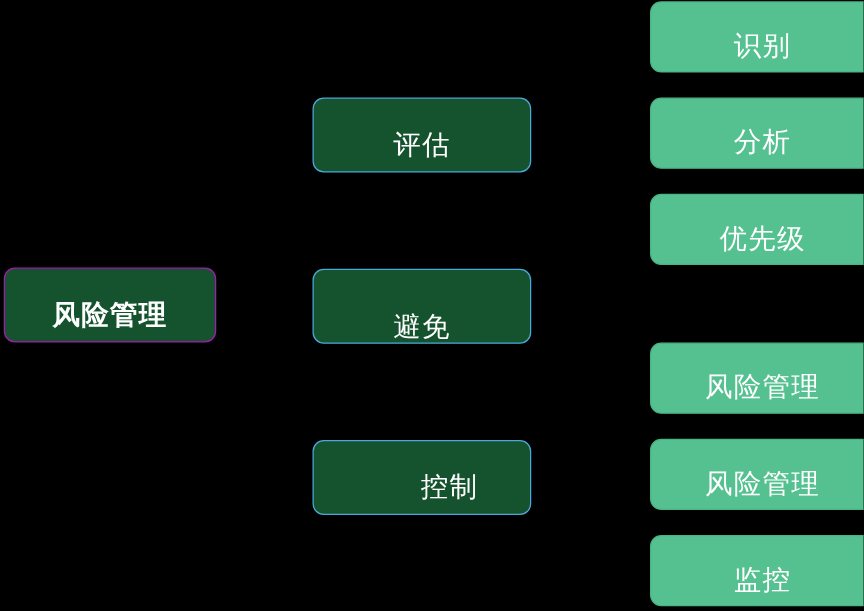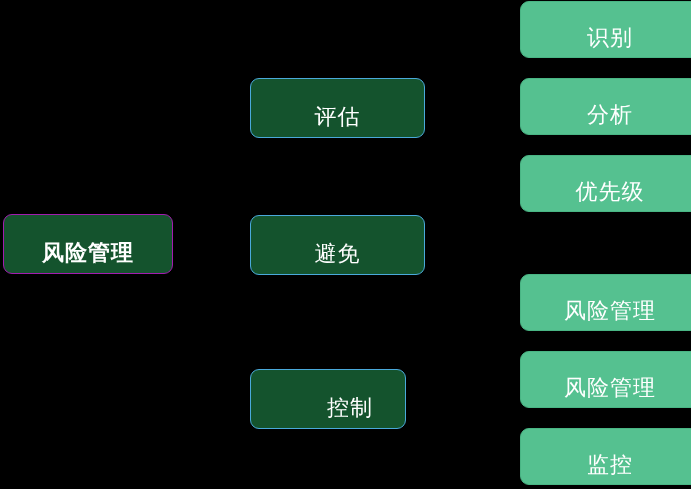--- a/index.html
+++ b/index.html
@@ -54,24 +54,24 @@
 
 <div id="canvas">
 
   <div class="node root" style="left: 3px; top: 214px; width: 170px; height: 60px;">
     <span class="node-label">风险管理</span>
   </div>
 
   <div class="node branch" style="left: 250px; top: 78px; width: 175px; height: 60px;">
     <span class="node-label">评估</span>
   </div>
-  <div class="node branch" style="left: 250px; top: 215px; width: 175px; height: 60px;">
+  <div class="node branch" style="left: 250px; top: 215px; width: 175px; height: 60px; align-items: flex-end;">
     <span class="node-label">避免</span>
   </div>
-  <div class="node branch" style="left: 250px; top: 369px; width: 156px; height: 60px; padding-left: 44px;">
+  <div class="node branch" style="left: 250px; top: 352px; width: 175px; height: 60px; padding-left: 44px;">
     <span class="node-label">控制</span>
   </div>
 
   <div class="node leaf" style="left: 520px; top: 1px; width: 180px; height: 57px;">
     <span class="node-label">识别</span>
   </div>
   <div class="node leaf" style="left: 520px; top: 78px; width: 180px; height: 57px;">
     <span class="node-label">分析</span>
   </div>
   <div class="node leaf" style="left: 520px; top: 155px; width: 180px; height: 57px;">

